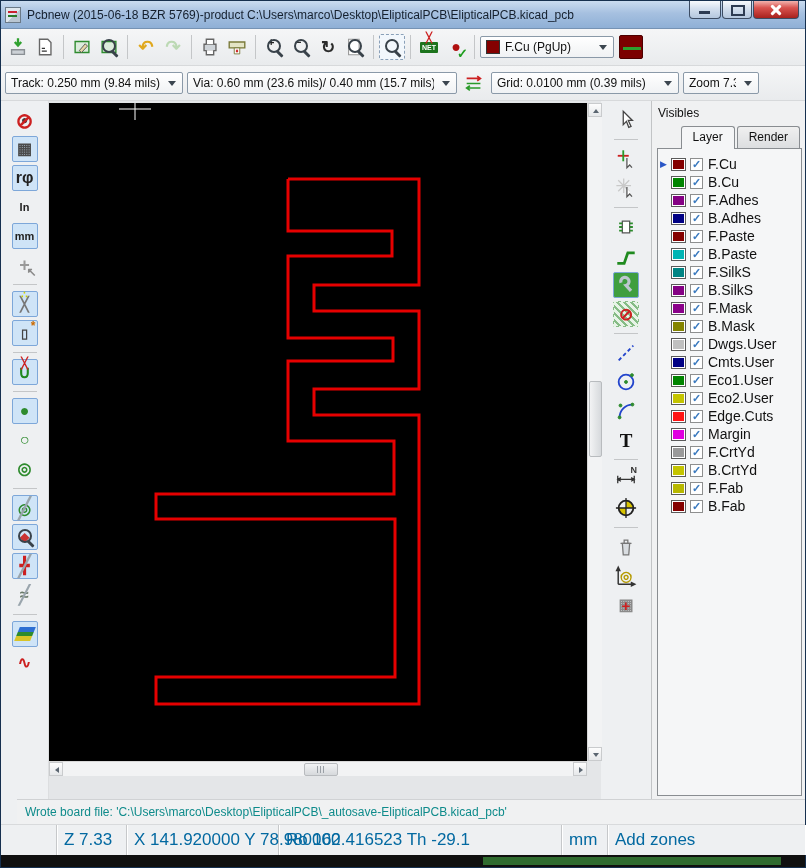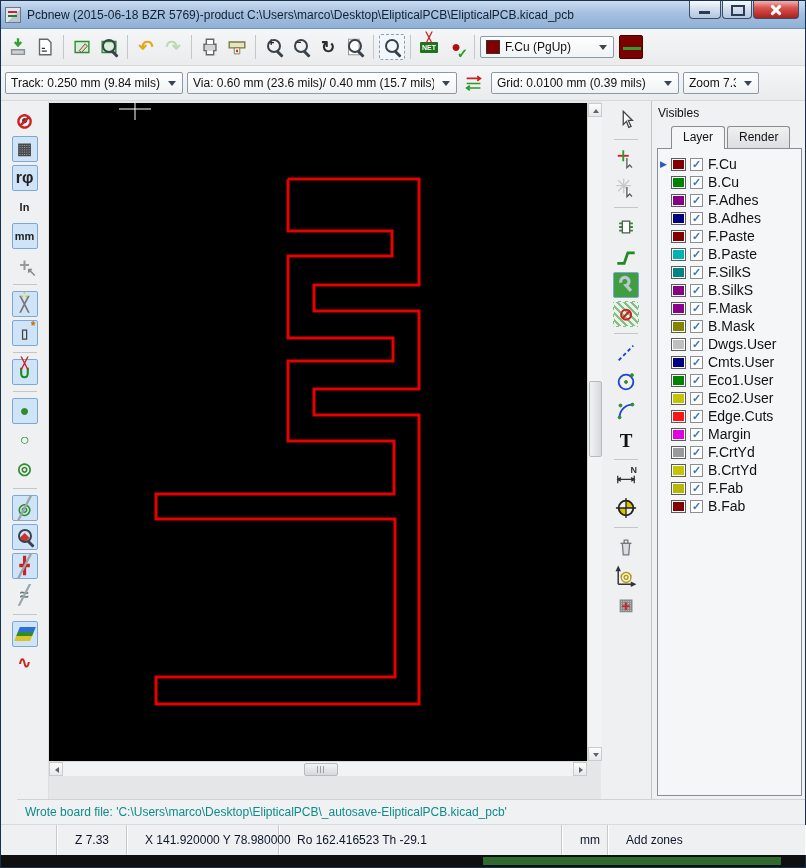--- a/index.html
+++ b/index.html
@@ -83,37 +83,37 @@
   .sbtn.left::after,.sbtn.right::after{left:5px;top:4px;border-left:none;border-right:none;border-top:3px solid transparent;border-bottom:3px solid transparent;}
   .sbtn.left::after{border-right:4px solid #5a6570;}
   .sbtn.right{right:0;} .sbtn.right::after{border-left:4px solid #5a6570;}
   .vthumb{position:absolute;left:1px;width:11px;background:linear-gradient(90deg,#f2f3f4,#d6d9dc);border:1px solid #b8bbbe;border-radius:2px;}
   .hthumb{position:absolute;top:1px;height:11px;background:linear-gradient(#f2f3f4,#d6d9dc);border:1px solid #b8bbbe;border-radius:2px;}
   .hthumb::after{content:"";position:absolute;left:50%;top:2px;transform:translateX(-50%);width:8px;height:7px;
     background:repeating-linear-gradient(90deg,#9aa0a6 0 1px,transparent 1px 3px);}
   
   .panel{flex:1 1 auto;background:#f0f1f2;border-left:1px solid #c2c4c6;padding:3px 3px 3px 5px;box-sizing:border-box;display:flex;flex-direction:column;}
   .panel-title{font-size:12px;color:#111;margin:2px 0 6px 1px;}
-  .tabs{display:flex;margin-left:14px;position:relative;z-index:2;}
+  .tabs{display:flex;margin-left:4px;position:relative;z-index:2;justify-content:flex-end;}
   .tab{font-size:12px;color:#111;padding:3px 11px 4px;border:1px solid #898d91;border-bottom:none;
     border-radius:3px 3px 0 0;background:linear-gradient(#f0f0f0,#dcdee0);margin-right:2px;}
   .tab.active{background:#f5f6f7;padding-bottom:5px;margin-bottom:-1px;}
   .tabbody{flex:1 1 auto;border:1px solid #898d91;background:#f5f6f7;padding:6px 2px;position:relative;z-index:1;}
   .lrow{display:flex;align-items:center;height:18px;}
   .cur{width:11px;flex:0 0 11px;font-size:9px;color:#2a56c6;line-height:1;}
   .swatch{width:15px;height:13px;flex:0 0 15px;border:1px solid #5a5a5a;box-shadow:inset 0 0 0 1px #fff;margin-right:4px;box-sizing:border-box;}
   .cbx{width:13px;height:13px;flex:0 0 13px;border:1px solid #8e8f8f;background:#fff;margin-right:5px;
     display:flex;align-items:center;justify-content:center;font-size:11px;font-weight:bold;color:#3b7abf;line-height:1;box-sizing:border-box;}
   .lname{font-size:14px;color:#111;white-space:nowrap;}
   
   .msgline{height:24px;flex:0 0 24px;background:#f0f1f2;border-top:1px solid #d0d2d4;display:flex;align-items:center;padding-left:8px;margin-left:16px;}
   .msgtext{font-size:12px;color:#0e8b8b;white-space:nowrap;}
   .statusbar{height:30px;flex:0 0 30px;background:#eef0f2;border-top:1px solid #d8dadc;display:flex;align-items:stretch;}
   .sfield{border-right:1px solid #c6c8ca;box-shadow:1px 0 0 #fff;display:flex;align-items:center;
-    padding-left:18px;font-size:12px;color:#0f172a;white-space:nowrap;box-sizing:border-box;}
+    padding-left:7px;font-size:17px;color:#0369a1;white-space:nowrap;box-sizing:border-box;}
   .bottomstrip{height:12px;flex:0 0 12px;background:#101010;position:relative;}
   .bottomstrip .greenseg{position:absolute;left:60%;width:37%;top:2px;height:8px;background:#2f6b2f;}
 </style>
 </head>
 <body>
 
 <div class="window">
 
   <div class="titlebar">
     <span class="title-icon"></span>

